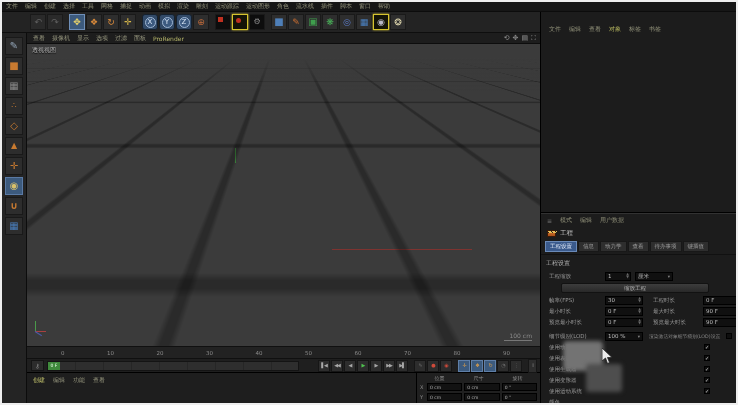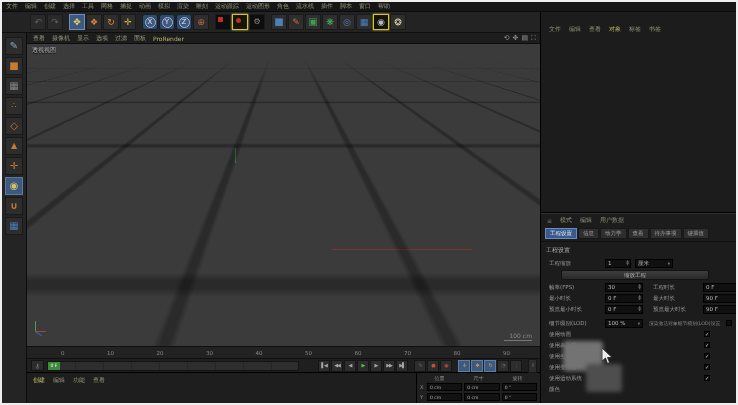--- a/index.html
+++ b/index.html
@@ -375,20 +375,24 @@
     </div>
     <div id="om-body"></div>
 
     <div id="attr">
       <div id="attr-menu">
         <span class="micon">≡</span>
         <span class="mi">模式</span>
         <span class="mi">编辑</span>
         <span class="mi">用户数据</span>
       </div>
+      <div id="attr-title">
+        <span class="clap"></span>
+        <span class="ttl">工程</span>
+      </div>
       <div id="tabs">
         <span class="tab active">工程设置</span>
         <span class="tab">信息</span>
         <span class="tab">动力学</span>
         <span class="tab">查看</span>
         <span class="tab">待办事项</span>
         <span class="tab">键插值</span>
       </div>
       <div id="attr-section">工程设置</div>
 

